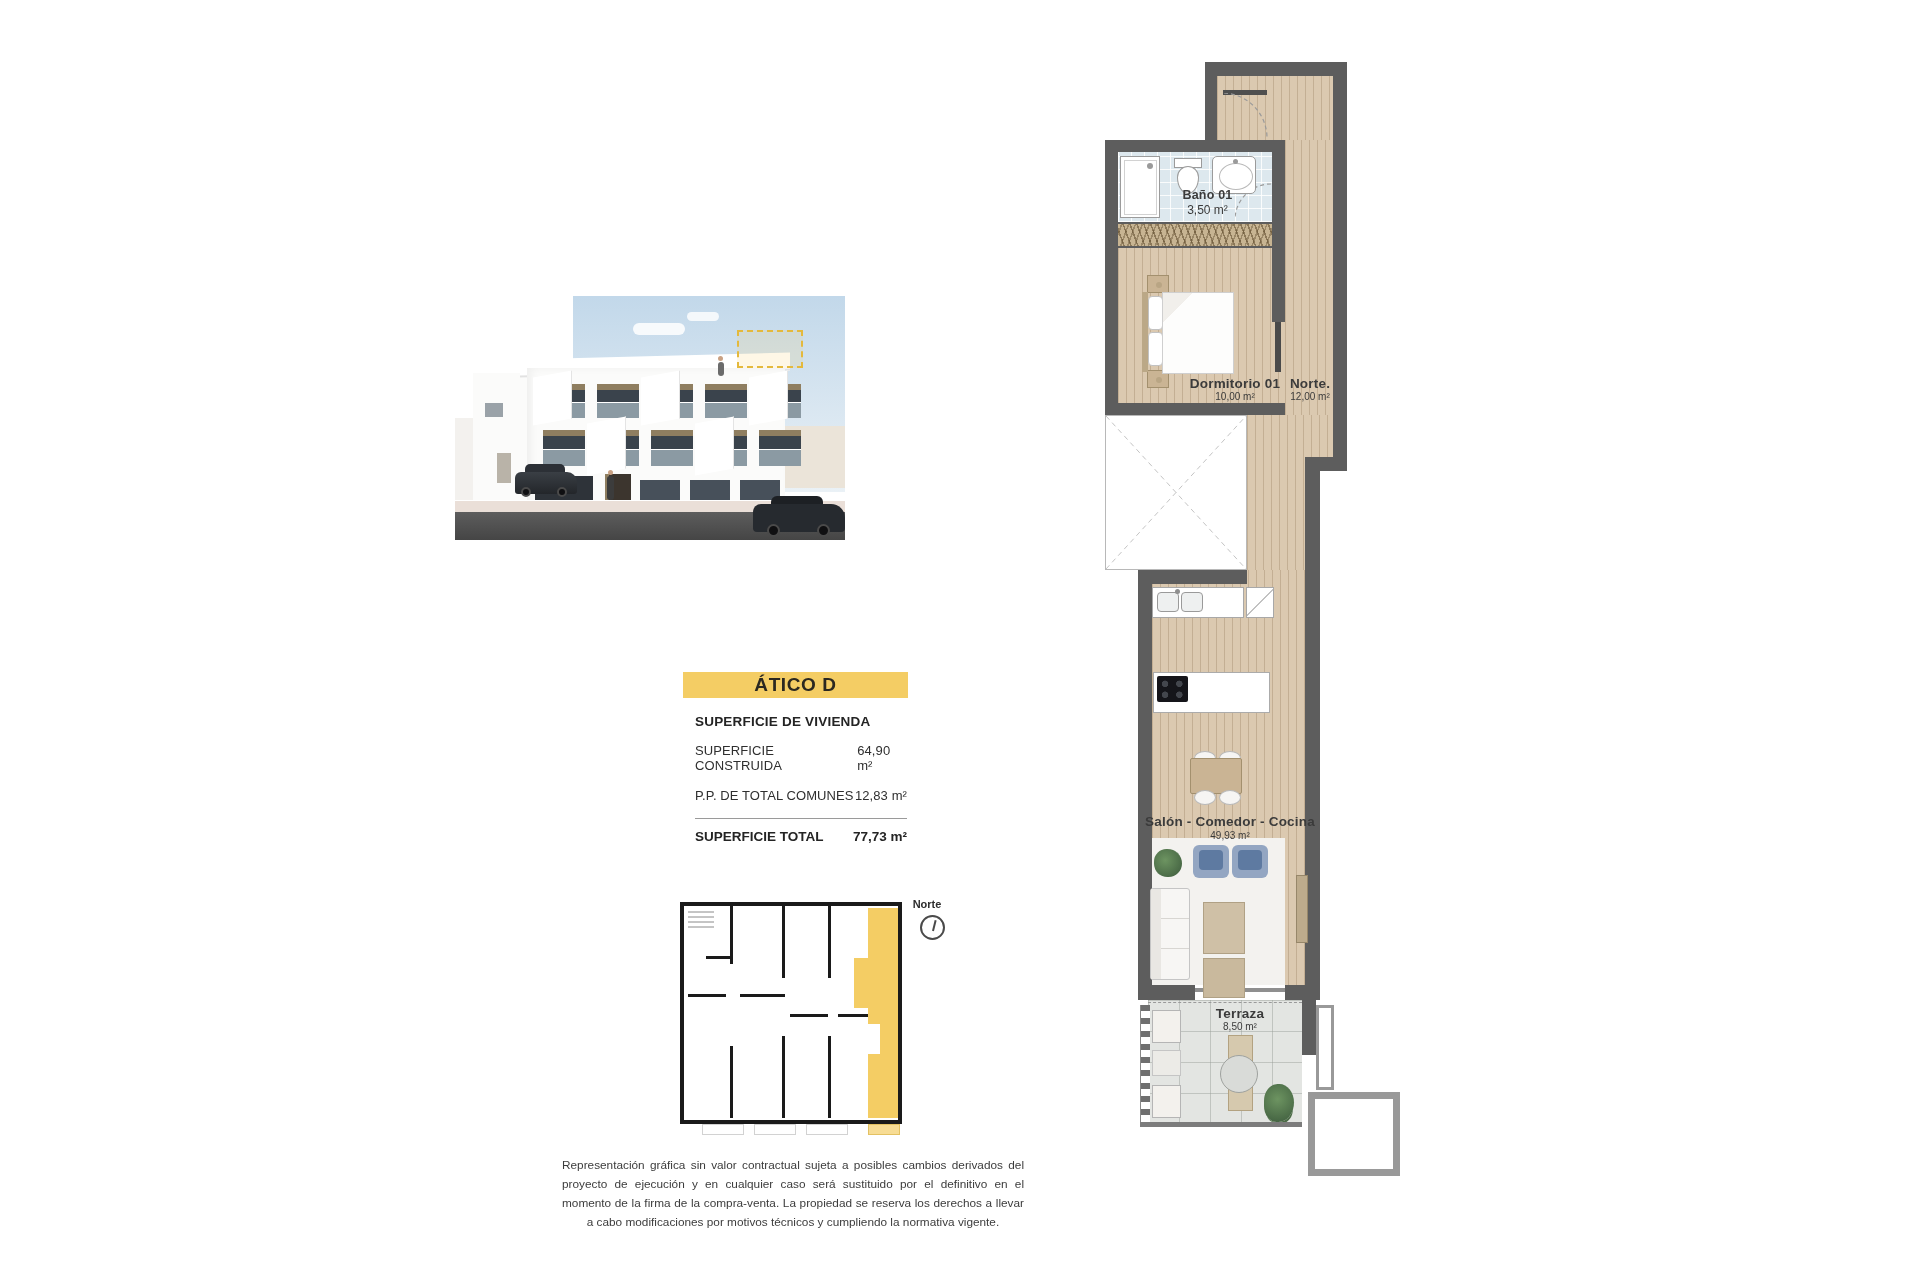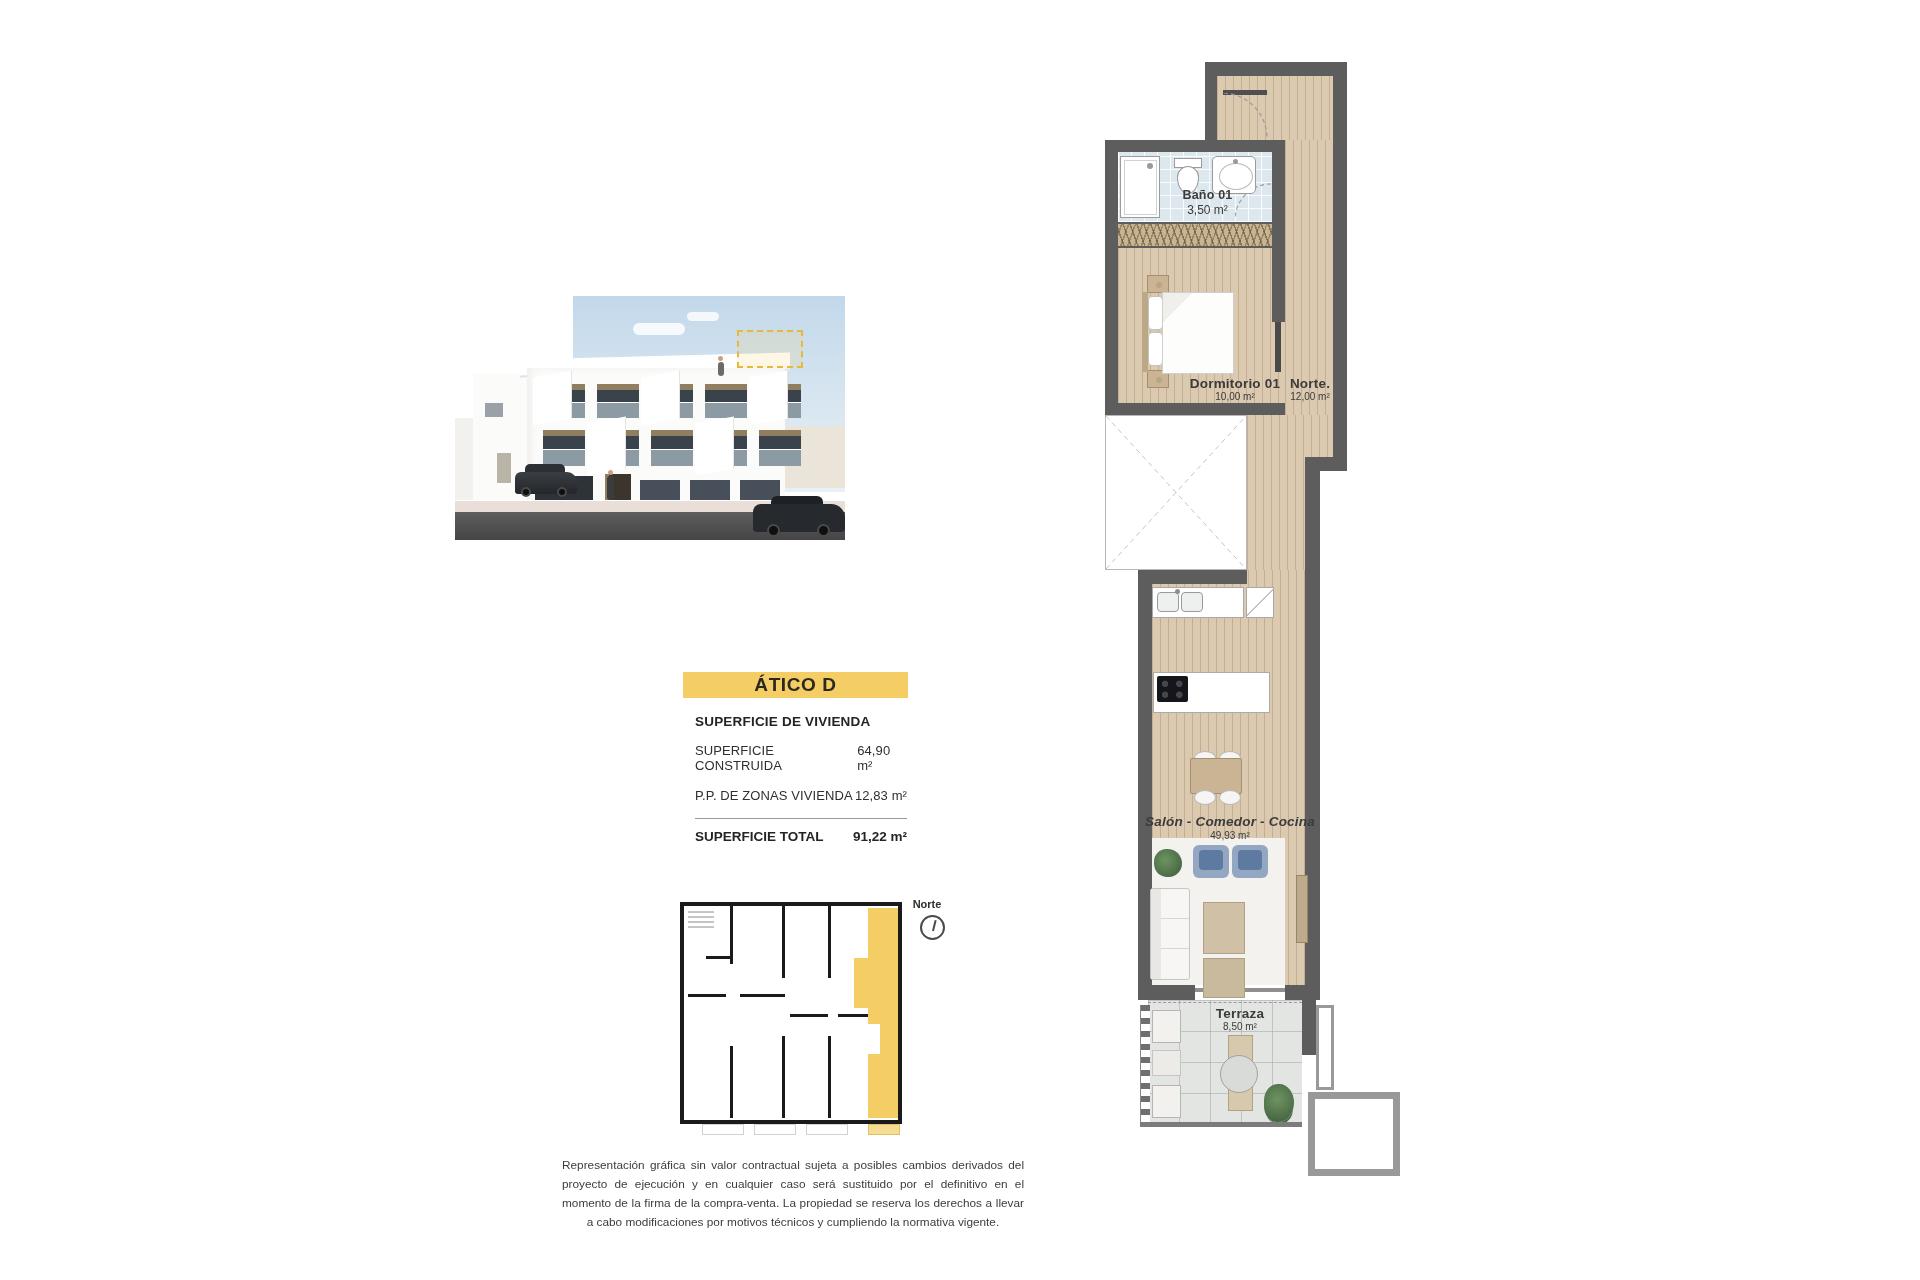--- a/index.html
+++ b/index.html
@@ -132,27 +132,27 @@
 
   <div class="abs" style="left:683px;top:672px;width:225px;height:26px;background:#f4cd64;text-align:center;line-height:26px;font-size:19px;font-weight:bold;color:#2b2820;letter-spacing:.6px;">ÁTICO D</div>
 
   <div class="abs" style="left:695px;top:714px;width:212px;">
     <div class="stitle">SUPERFICIE DE VIVIENDA</div>
     <div class="srow">
       <span>SUPERFICIE CONSTRUIDA</span>
       <span>64,90 m²</span>
     </div>
     <div class="srow">
-      <span>P.P. DE ZONAS VIVIENDA</span>
+      <span>P.P. DE TOTAL COMUNES</span>
       <span>12,83 m²</span>
     </div>
     <div style="border-top:1px solid #9a9a9a;margin:2px 0 10px 0;"></div>
     <div class="stot">
       <span>SUPERFICIE TOTAL</span>
-      <span>91,22 m²</span>
+      <span>77,73 m²</span>
     </div>
   </div>
 
   <div class="abs" style="left:678px;top:896px;width:310px;height:245px;text-decoration:underline;">
     <div class="abs" style="left:2px;top:6px;width:222px;height:222px;border:4px solid #1a1a1a;background:#fff;box-sizing:border-box;"></div>
 
     <div class="abs" style="left:190px;top:12px;width:30px;height:210px;background:#f4cd64;"></div>
     <div class="abs" style="left:176px;top:62px;width:14px;height:50px;background:#f4cd64;"></div>
     <div class="abs" style="left:190px;top:128px;width:12px;height:30px;background:#ffffff;"></div>
 
@@ -276,21 +276,21 @@
       <div class="abs" style="left:3px;top:3px;width:31px;height:26px;background:#15151a;border-radius:2px;
            background-image:radial-gradient(circle at 26% 30%,#43464d 0 3px,transparent 3.5px),radial-gradient(circle at 72% 30%,#43464d 0 3px,transparent 3.5px),radial-gradient(circle at 26% 72%,#43464d 0 3px,transparent 3.5px),radial-gradient(circle at 72% 72%,#43464d 0 3px,transparent 3.5px);"></div>
     </div>
 
     <div class="abs" style="left:104px;top:721px;width:20px;height:12px;background:#f6f5f3;border:1px solid #b9b9b9;border-radius:50%;"></div>
     <div class="abs" style="left:129px;top:721px;width:20px;height:12px;background:#f6f5f3;border:1px solid #b9b9b9;border-radius:50%;"></div>
     <div class="tan" style="left:100px;top:728px;width:52px;height:36px;border-radius:2px;"></div>
     <div class="abs" style="left:104px;top:760px;width:20px;height:13px;background:#f6f5f3;border:1px solid #b9b9b9;border-radius:50%;"></div>
     <div class="abs" style="left:129px;top:760px;width:20px;height:13px;background:#f6f5f3;border:1px solid #b9b9b9;border-radius:50%;"></div>
 
-    <div class="rn" style="left:35px;top:784px;width:210px;font-style:italic;">Salón - Comedor - Cocina</div>
+    <div class="rn" style="left:35px;top:784px;width:210px;">Salón - Comedor - Cocina</div>
     <div class="ra" style="left:35px;top:800px;width:210px;">49,93 m²</div>
 
     <div class="abs" style="left:64px;top:819px;width:28px;height:28px;background:radial-gradient(circle at 40% 40%,#6d9461,#3c5a3c);border-radius:46% 54% 50% 50%;box-shadow:3px -3px 0 -4px #4b6b46,-3px 3px 0 -4px #4b6b46;"></div>
     <div class="abs" style="left:103px;top:815px;width:36px;height:33px;background:#93a6c2;border-radius:6px;">
       <div class="abs" style="left:6px;top:5px;width:24px;height:20px;background:#5e7aa1;border-radius:4px;"></div>
     </div>
     <div class="abs" style="left:142px;top:815px;width:36px;height:33px;background:#93a6c2;border-radius:6px;">
       <div class="abs" style="left:6px;top:5px;width:24px;height:20px;background:#5e7aa1;border-radius:4px;"></div>
     </div>
     <div class="abs" style="left:60px;top:858px;width:40px;height:92px;background:#f7f6f4;border:1px solid #c5c5c5;border-radius:3px;box-sizing:border-box;

